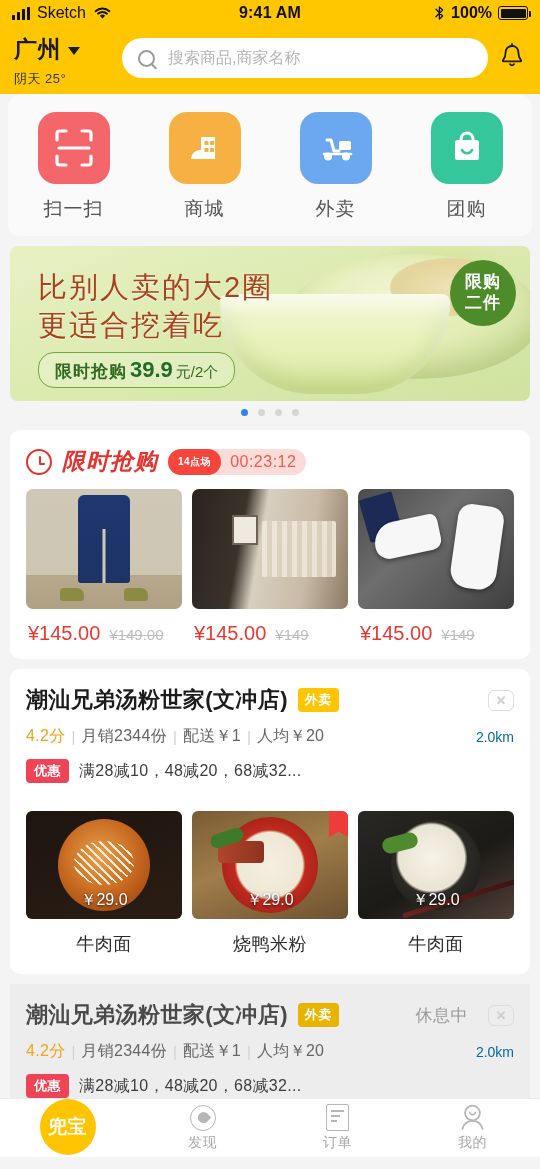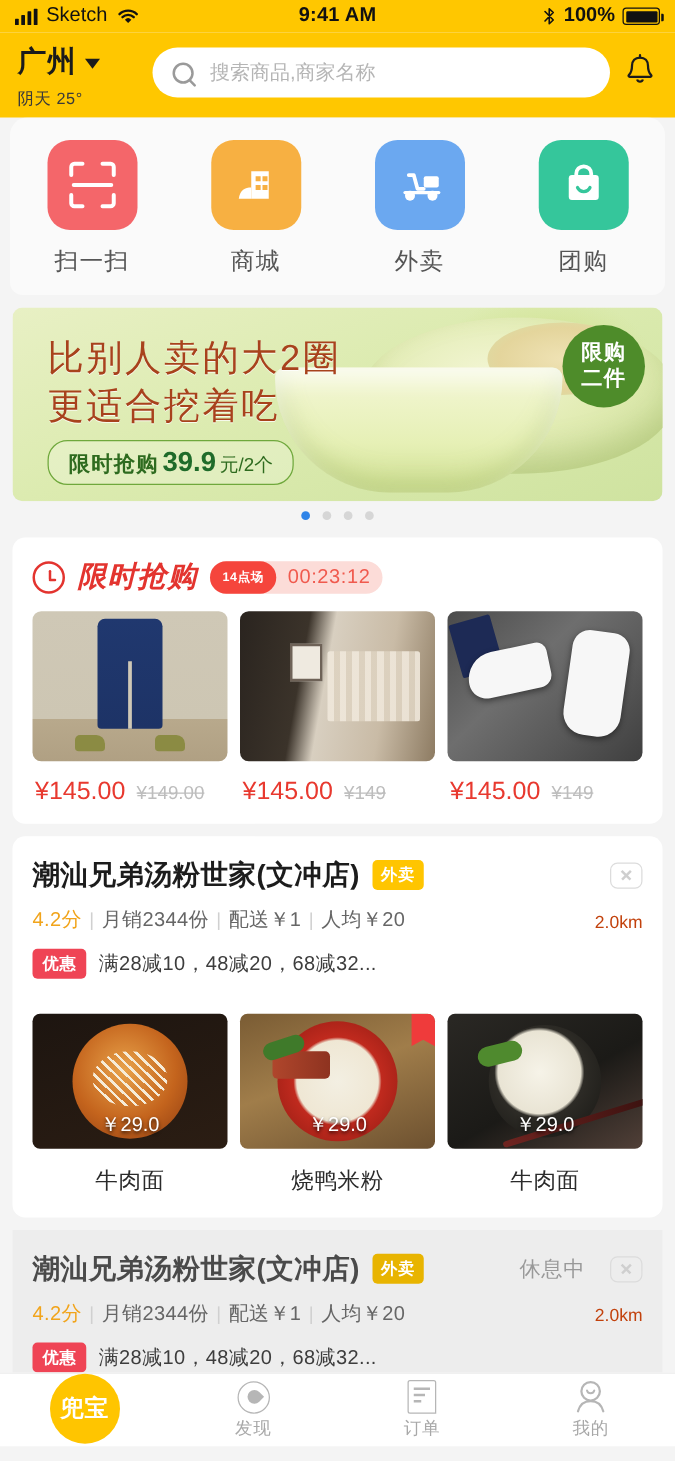--- a/index.html
+++ b/index.html
@@ -144,21 +144,21 @@
   .spacer{flex:1;}
   .rest-txt{font-size:17px;color:#999;margin-right:10px;letter-spacing:.5px;}
   .xbtn{width:26px;height:21px;border:1.5px solid #dcdcdc;border-radius:6px;position:relative;flex:0 0 auto;}
   .xbtn::before,.xbtn::after{content:"";position:absolute;left:50%;top:50%;width:10px;height:1.5px;background:#cfcfcf;}
   .xbtn::before{transform:translate(-50%,-50%) rotate(45deg);}
   .xbtn::after{transform:translate(-50%,-50%) rotate(-45deg);}
   .shop-meta{display:flex;align-items:center;margin-top:11px;}
   .score{font-size:16px;color:#f1a41b;letter-spacing:.3px;}
   .meta-txt{font-size:16px;color:#666;letter-spacing:.3px;}
   .sep{color:#d0d0d0;padding:0 6px;font-size:15px;}
-  .dist{font-size:14px;color:#c2410c;margin-left:auto;text-align:center;}
+  .dist{font-size:14px;color:#0369a1;margin-left:auto;text-align:center;}
   .promo{display:flex;align-items:center;gap:10px;margin-top:12px;}
   .tag-yh{background:#ef4455;color:#fff;font-size:13px;font-weight:600;border-radius:4px;padding:3px 8px;letter-spacing:.5px;}
   .promo-txt{font-size:16px;color:#3d3d3d;letter-spacing:.3px;}
   .dish-row{display:flex;gap:10px;padding:14px 16px 18px 16px;}
   .dish{flex:1;}
   .dish-img{height:108px;border-radius:6px;position:relative;overflow:hidden;}
   .dish-price{position:absolute;bottom:8px;left:0;right:0;text-align:center;color:#fff;font-size:16px;text-shadow:0 1px 3px rgba(0,0,0,.8);}
   .dish-name{text-align:center;font-size:18px;color:#2b2b2b;padding-top:13px;letter-spacing:.5px;}
   .corner-tag{position:absolute;right:0;top:0;width:19px;height:26px;background:#ef3b3b;
     clip-path:polygon(0 0,100% 0,100% 100%,50% 80%,0 100%);}

